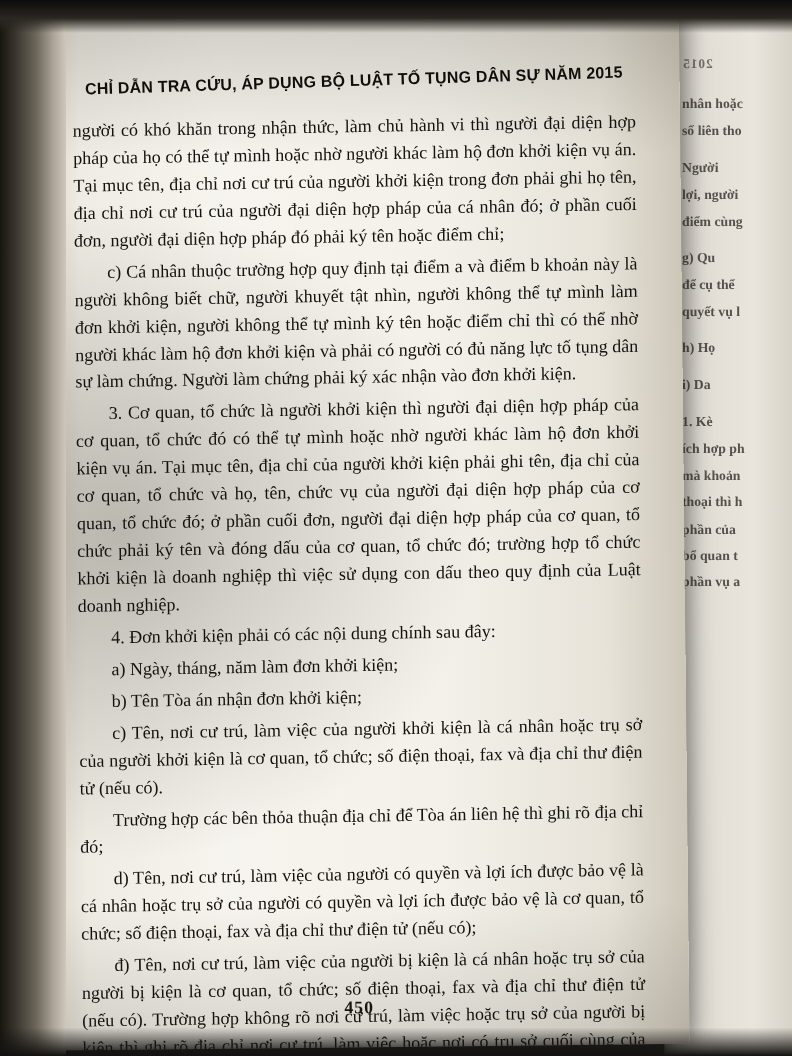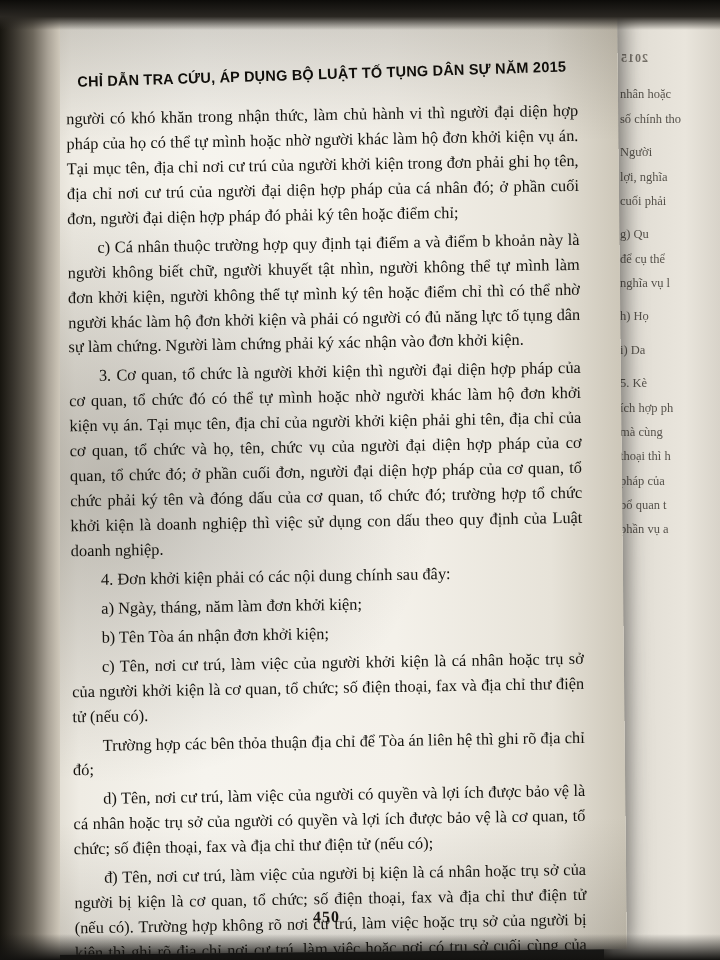--- a/index.html
+++ b/index.html
@@ -35,21 +35,21 @@
   }
   .rp-head {
     font-weight: bold;
     letter-spacing: 1px;
     color: #6b665e;
     font-size: 12px;
     transform: scaleX(-1);
     display: inline-block;
     margin-bottom: 12px;
   }
-  .rp-line { white-space: nowrap; overflow: hidden; }
+  .rp-line { white-space: nowrap; overflow: hidden; font-weight: bold; }
   .rp-gap { height: 9px; }
 
   
   .binding {
     position: absolute;
     top: 0; left: 0;
     width: 60px; height: 960px;
     background: linear-gradient(to right, #17150f 0%, #37332c 22%, #6c665b 55%, #a9a296 80%, #cfc8ba 100%);
     z-index: 6;
   }
@@ -137,39 +137,39 @@
 </style>
 </head>
 <body>
 
 <div id="page">
 
   <div class="right-page">
     <div class="rp-inner">
       <div class="rp-head">2015</div>
       <div class="rp-line">nhân hoặc</div>
-      <div class="rp-line">số chính tho</div>
+      <div class="rp-line">số liên tho</div>
       <div class="rp-gap"></div>
       <div class="rp-line">Người</div>
-      <div class="rp-line">lợi, nghĩa</div>
-      <div class="rp-line">cuối phải</div>
+      <div class="rp-line">lợi, người</div>
+      <div class="rp-line">điểm cùng</div>
       <div class="rp-gap"></div>
       <div class="rp-line">g) Qu</div>
       <div class="rp-line">để cụ thể</div>
-      <div class="rp-line">nghĩa vụ l</div>
+      <div class="rp-line">quyết vụ l</div>
       <div class="rp-gap"></div>
       <div class="rp-line">h) Họ</div>
       <div class="rp-gap"></div>
       <div class="rp-line">i) Da</div>
       <div class="rp-gap"></div>
-      <div class="rp-line">5. Kè</div>
+      <div class="rp-line">1. Kè</div>
       <div class="rp-line">ích hợp ph</div>
-      <div class="rp-line">mà cùng</div>
+      <div class="rp-line">mà khoản</div>
       <div class="rp-line">thoại thì h</div>
-      <div class="rp-line">pháp của</div>
+      <div class="rp-line">phần của</div>
       <div class="rp-line">bổ quan t</div>
       <div class="rp-line">phần vụ a</div>
     </div>
   </div>
 
   <div class="main-page">
     <div class="page-shade"></div>
 
     <div class="content">
       <div class="running-head">CHỈ DẪN TRA CỨU, ÁP DỤNG BỘ LUẬT TỐ TỤNG DÂN SỰ NĂM 2015</div>

